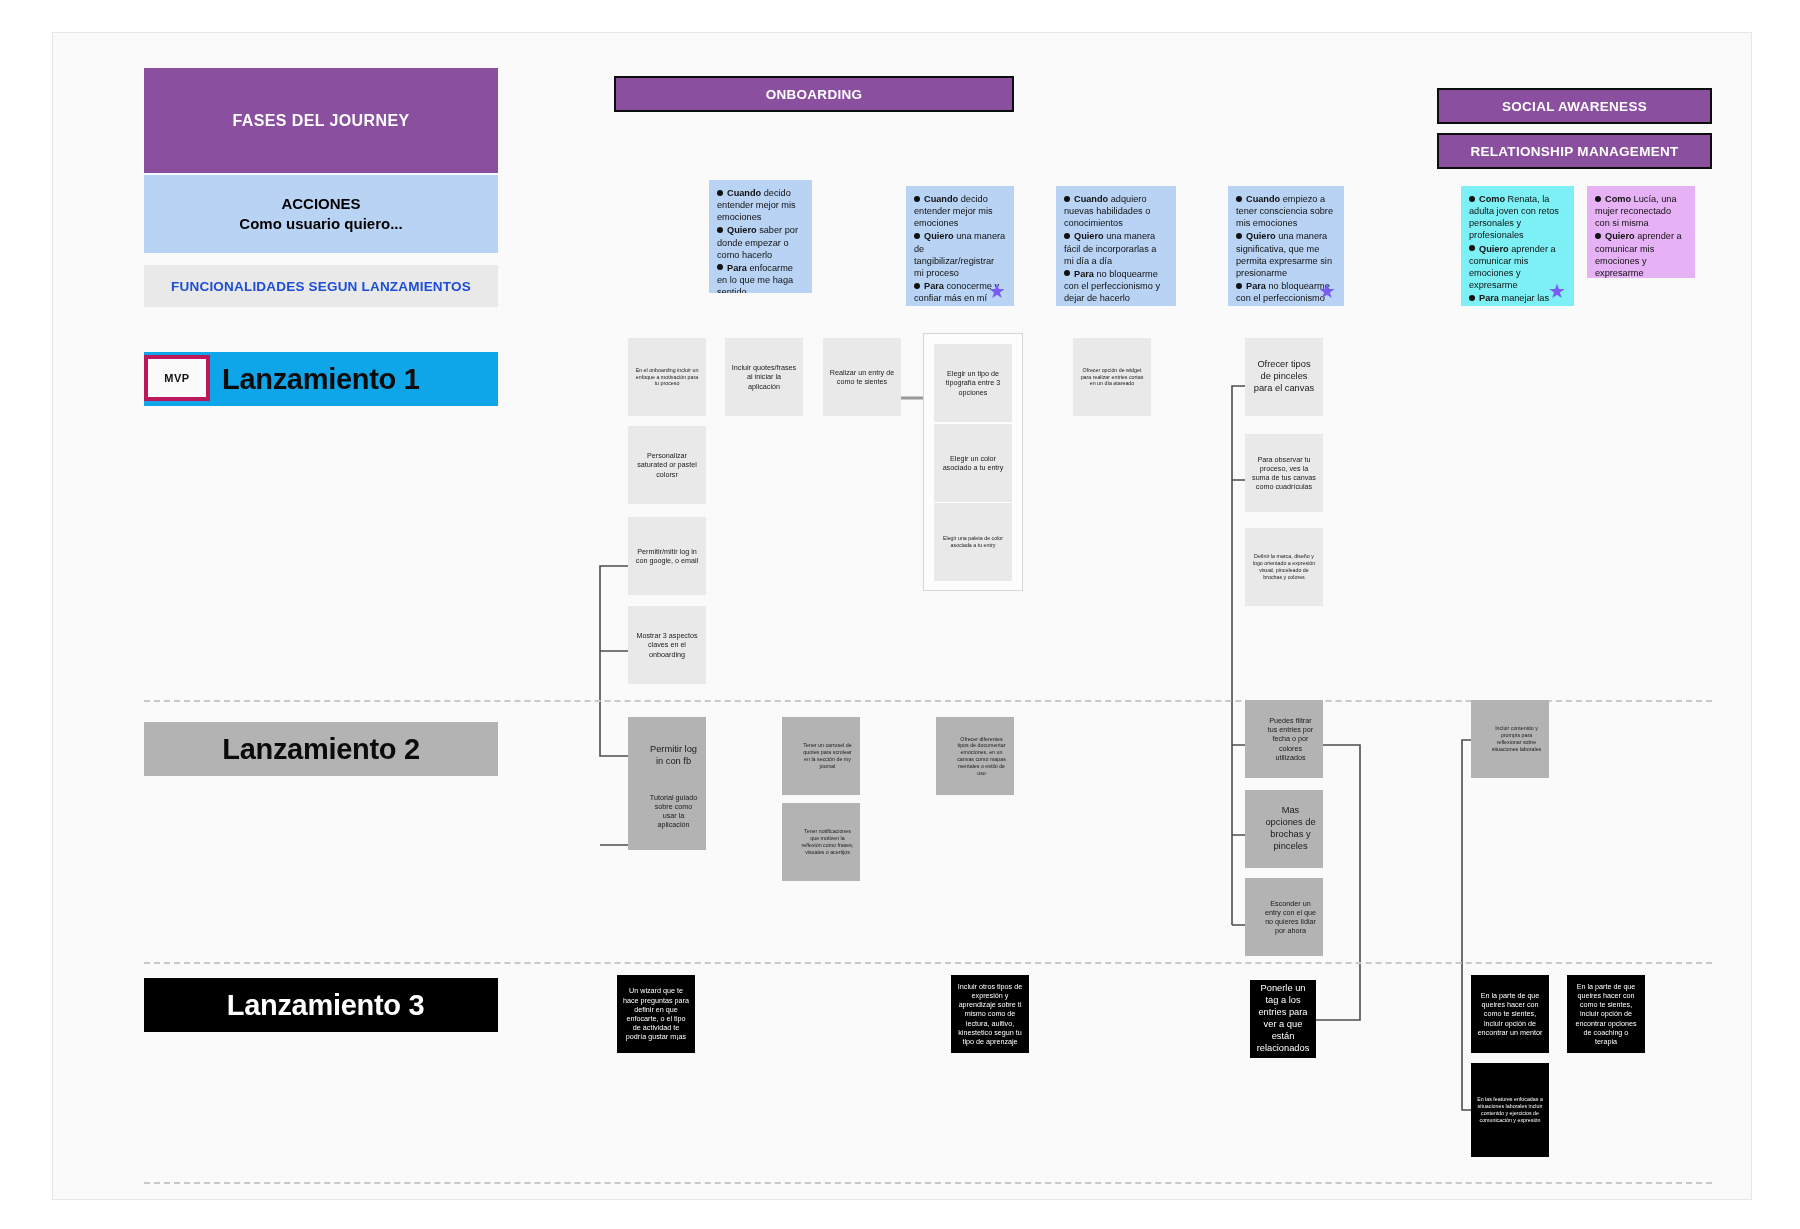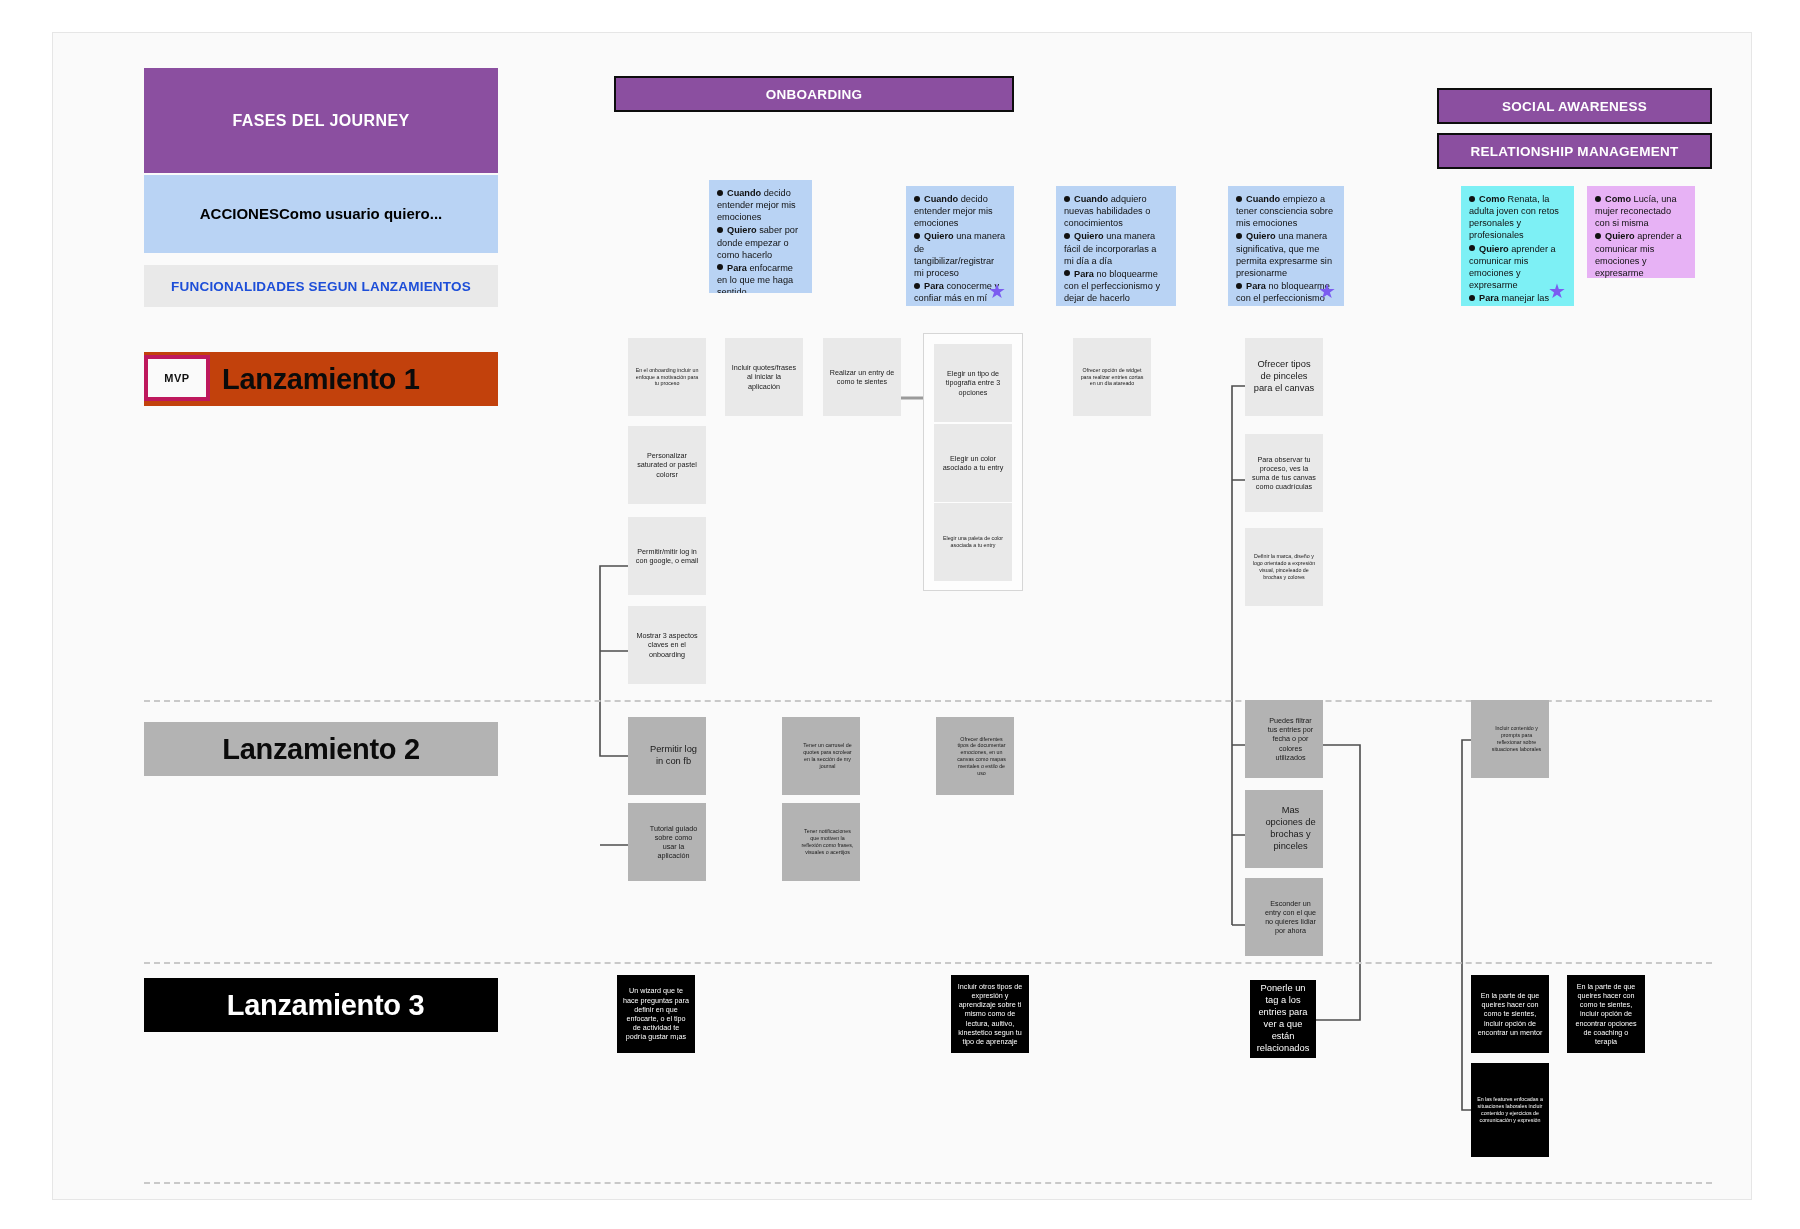--- a/index.html
+++ b/index.html
@@ -33,21 +33,21 @@
     color: #ffffff;
     display: flex; align-items: center; justify-content: center;
     font-weight: bold; font-size: 16px; letter-spacing: .4px;
   }
   .legend-actions {
     position: absolute;
     left: 144px; top: 175px;
     width: 354px; height: 78px;
     background: #b9d3f4;
     color: #000;
-    display: flex; flex-direction: row; align-items: center; justify-content: center;
+    display: flex; flex-direction: column; align-items: center; justify-content: center;
     line-height: 1.35;
   }
   .legend-actions .l1 { font-weight: bold; font-size: 15px; }
   .legend-actions .l2 { font-weight: bold; font-size: 15px; }
   .legend-feats {
     position: absolute;
     left: 144px; top: 265px;
     width: 354px; height: 42px;
     background: #e9e9e9;
     color: #1d4ed8;
@@ -59,21 +59,21 @@
   .release-bar {
     position: absolute;
     left: 144px;
     width: 354px; height: 54px;
     display: flex; align-items: center;
     padding-left: 18px;
   }
   .release-bar .rname {
     font-weight: bold; font-size: 29px; letter-spacing: -.3px;
   }
-  .rel1 { top: 352px; background: #c2410c; color: #0b0b0b; padding-left: 78px; }
+  .rel1 { top: 352px; background: #0ea5e9; color: #0b0b0b; padding-left: 78px; }
   .rel2 { top: 722px; background: #b3b3b3; color: #0b0b0b; justify-content: center; padding-left: 0; }
   .rel3 { top: 978px; background: #000000; color: #ffffff; justify-content: center; padding-left: 9px; }
   .mvp-chip {
     position: absolute;
     left: 144px; top: 355px;
     width: 66px; height: 46px;
     border: 4px solid #be185d;
     background: #fafafa;
     display: flex; align-items: center; justify-content: center;
     font-size: 11px; font-weight: bold; letter-spacing: .5px; color: #111;
@@ -283,21 +283,21 @@
   <div class="card card-grey fs-xs" style="left:1073px; top:338px; width:78px; height:78px;">Ofrecer opción de widget  para realizar entries cortas en un día atareado</div>
 
   <div class="card card-grey fs-md" style="left:1245px; top:338px; width:78px; height:78px;">Ofrecer tipos de pinceles para el canvas</div>
 
   <div class="card card-grey fs-sm" style="left:1245px; top:434px; width:78px; height:78px;">Para observar tu proceso, ves la suma de tus canvas como cuadrículas</div>
 
   <div class="card card-grey fs-xs" style="left:1245px; top:528px; width:78px; height:78px;">Definir la marca, diseño y logo orientado a expresión visual, pinceleado de brochas y colores</div>
 
   <div class="card card-grey2 fs-md" style="left:628px; top:717px; width:78px; height:78px;">Permitir log in con fb</div>
 
-  <div class="card card-grey2 fs-sm" style="left:628px; top:803px; width:78px; height:78px;">Tutorial guiado sobre como usar la aplicación</div>
+  <div class="card card-grey2 fs-sm" style="left:628px; top:772px; width:78px; height:78px;">Tutorial guiado sobre como usar la aplicación</div>
 
   <div class="card card-grey2 fs-xs" style="left:782px; top:717px; width:78px; height:78px;">Tener un carrusel de quotes para scrolear en la sección de my journal</div>
 
   <div class="card card-grey2 fs-xs" style="left:782px; top:803px; width:78px; height:78px;">Tener notificaciones que motiven la reflexión como frases, visuales o acertijos</div>
 
   <div class="card card-grey2 fs-xs" style="left:936px; top:717px; width:78px; height:78px;">Ofrecer diferentes tipos de documentar emociones, en un canvas como mapas mentales o estilo de uso</div>
 
   <div class="card card-grey2 fs-sm" style="left:1245px; top:700px; width:78px; height:78px;">Puedes  filtrar tus entries por fecha o por colores utilizados</div>
 
   <div class="card card-grey2 fs-md" style="left:1245px; top:790px; width:78px; height:78px;">Mas opciones de brochas y pinceles</div>

